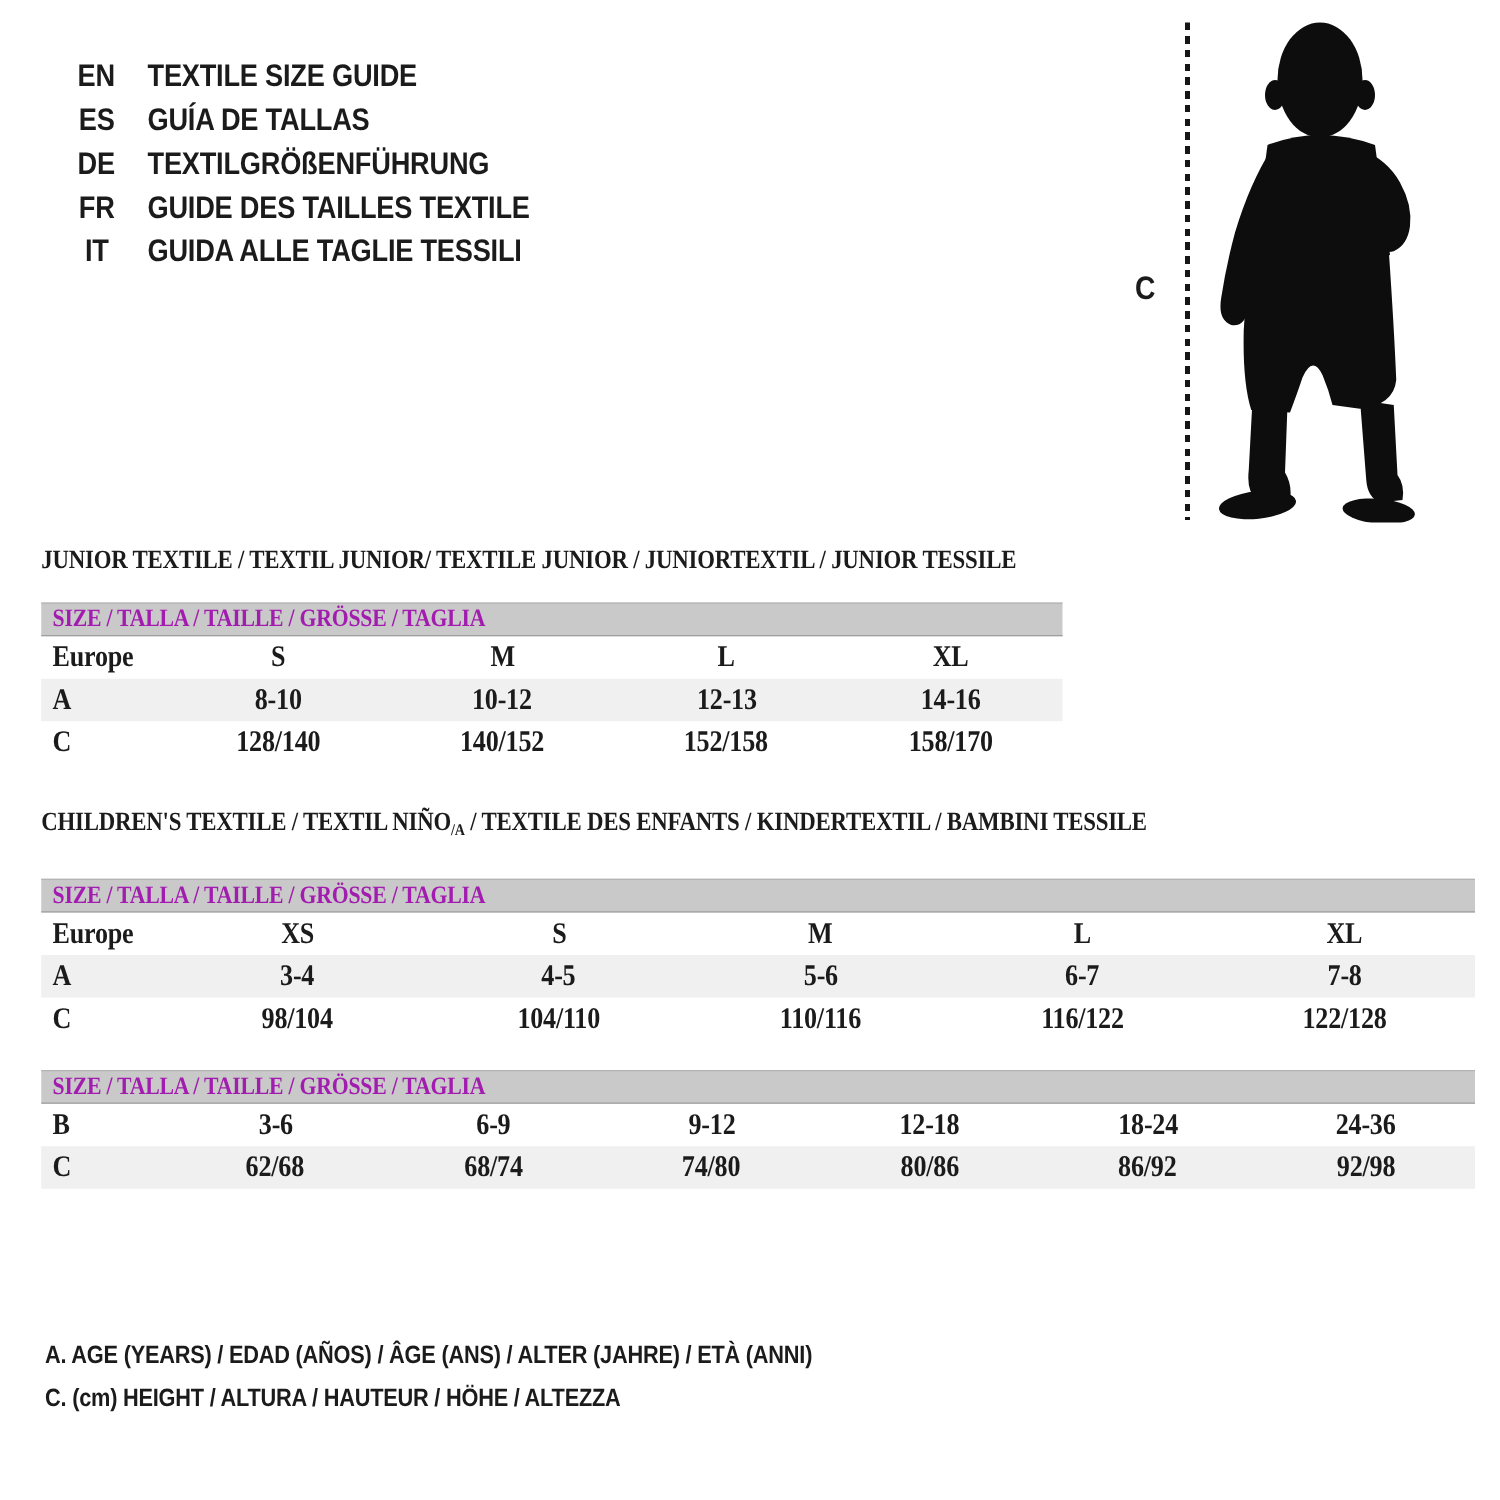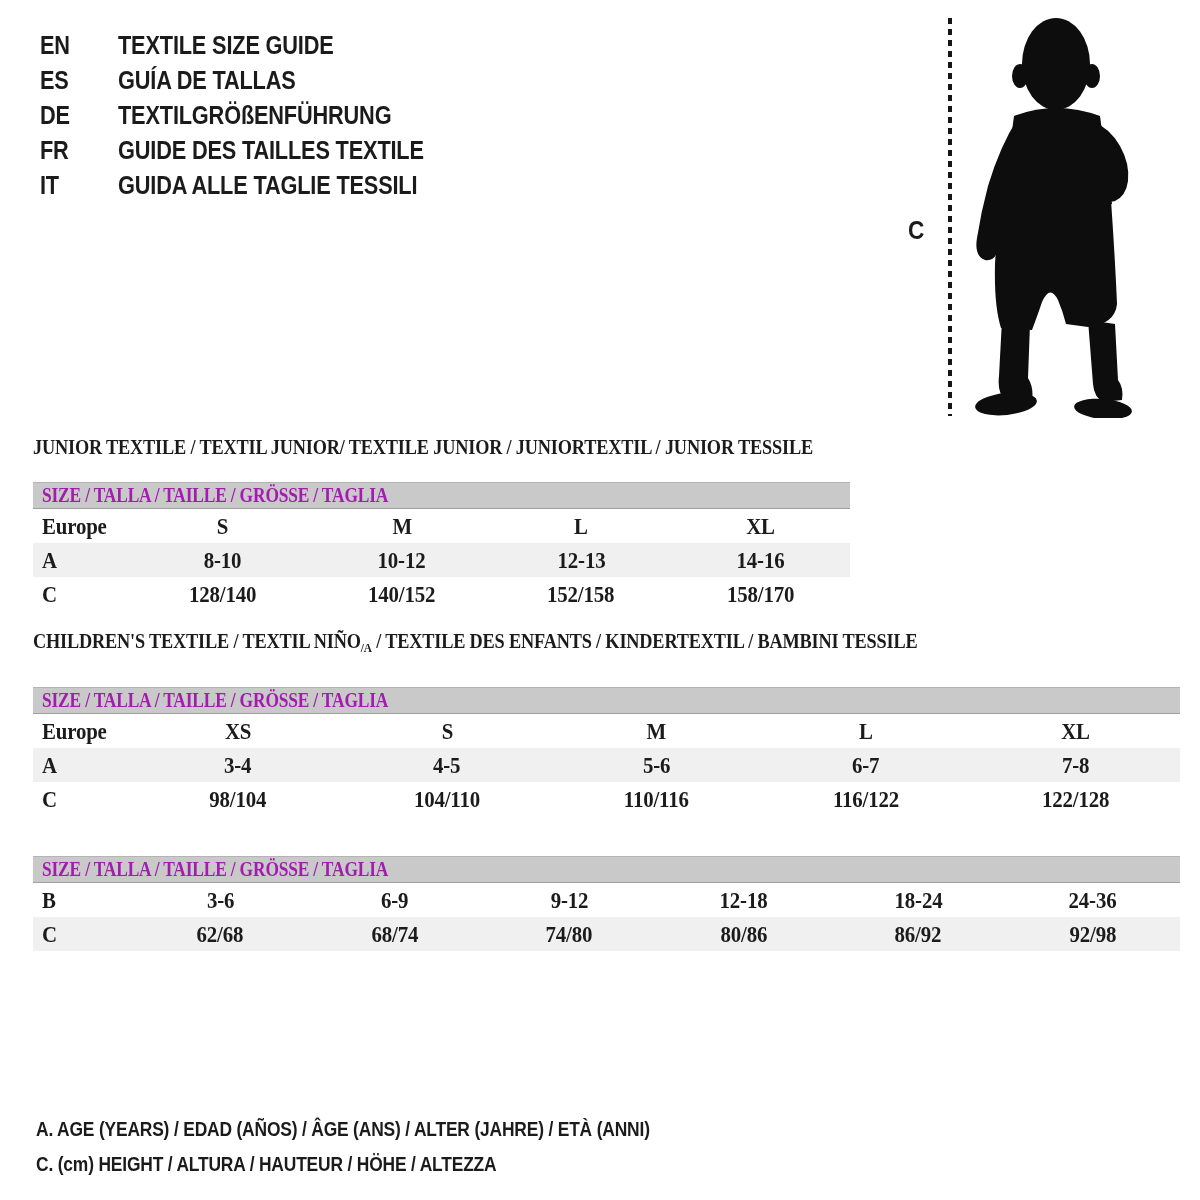--- a/index.html
+++ b/index.html
@@ -12,36 +12,36 @@
     -webkit-font-smoothing:antialiased;
   }
   .page { position:relative; width:1200px; height:1200px; overflow:hidden; background:#ffffff; }
 
   
   .cond { display:inline-block; transform:scaleX(0.87); white-space:nowrap; letter-spacing:-0.2px; }
   .o-left   { transform-origin:0 50%; }
   .o-center { transform-origin:50% 50%; }
 
   
-  .langs { position:absolute; left:40px; top:28px; }
+  .langs { position:absolute; left:40px; top:44px;text-align:center; }
   .lang-row { display:flex; height:35px; align-items:center; font-size:25px; }
   .lang-code { width:78px; }
 
   
   .measure-line {
     position:absolute; left:948px; top:18px; width:4px; height:398px;
     background:repeating-linear-gradient(180deg, #161616 0 6px, transparent 6px 11px);
   }
   .measure-label { position:absolute; left:908px; top:215px; font-size:26px; }
   .baby-svg { position:absolute; left:968px; top:14px; width:168px; height:404px; }
 
   
   .section { position:absolute; left:33px;font-family:Liberation Serif, serif; }
   .sec-junior   { top:437px; width:817px; }
-  .sec-children { top:631px; width:1147px; }
+  .sec-children { top:647px; width:1147px; }
   .sec-babies   { top:849px; width:1147px; }
   .sec-title { font-size:21px; line-height:21px; }
   .sec-title .sub { font-size:13px; vertical-align:-4px; }
   .two-line .sec-title { line-height:36px; }
 
   .tbl { margin-top:24px; }
   .sec-children .tbl { margin-top:29px; }
   .sec-babies  .tbl { margin-top:7px; }
 
   .size-bar {
@@ -52,21 +52,21 @@
     display:flex; align-items:center;
     padding-left:9px;
     color:#a21caf; font-size:20px;
   }
   .trow { display:flex; height:34px; align-items:center; font-size:24px; }
   .trow.stripe { background:#f0f0f0; }
   .cell-label { width:100px; box-sizing:border-box; padding-left:9px; text-align:left; }
   .cell { flex:1; text-align:center; }
 
   
-  .legend { position:absolute; left:36px; top:1067px;margin-top:45px; }
+  .legend { position:absolute; left:36px; top:1067px; }
   .legend-row { height:35px; display:flex; align-items:center; font-size:20px; }
 </style>
 </head>
 <body>
 
 <div class="page">
 
   <div class="langs">
     <div class="lang-row">
       <span class="lang-code"><span class="cond o-left">EN</span></span>

